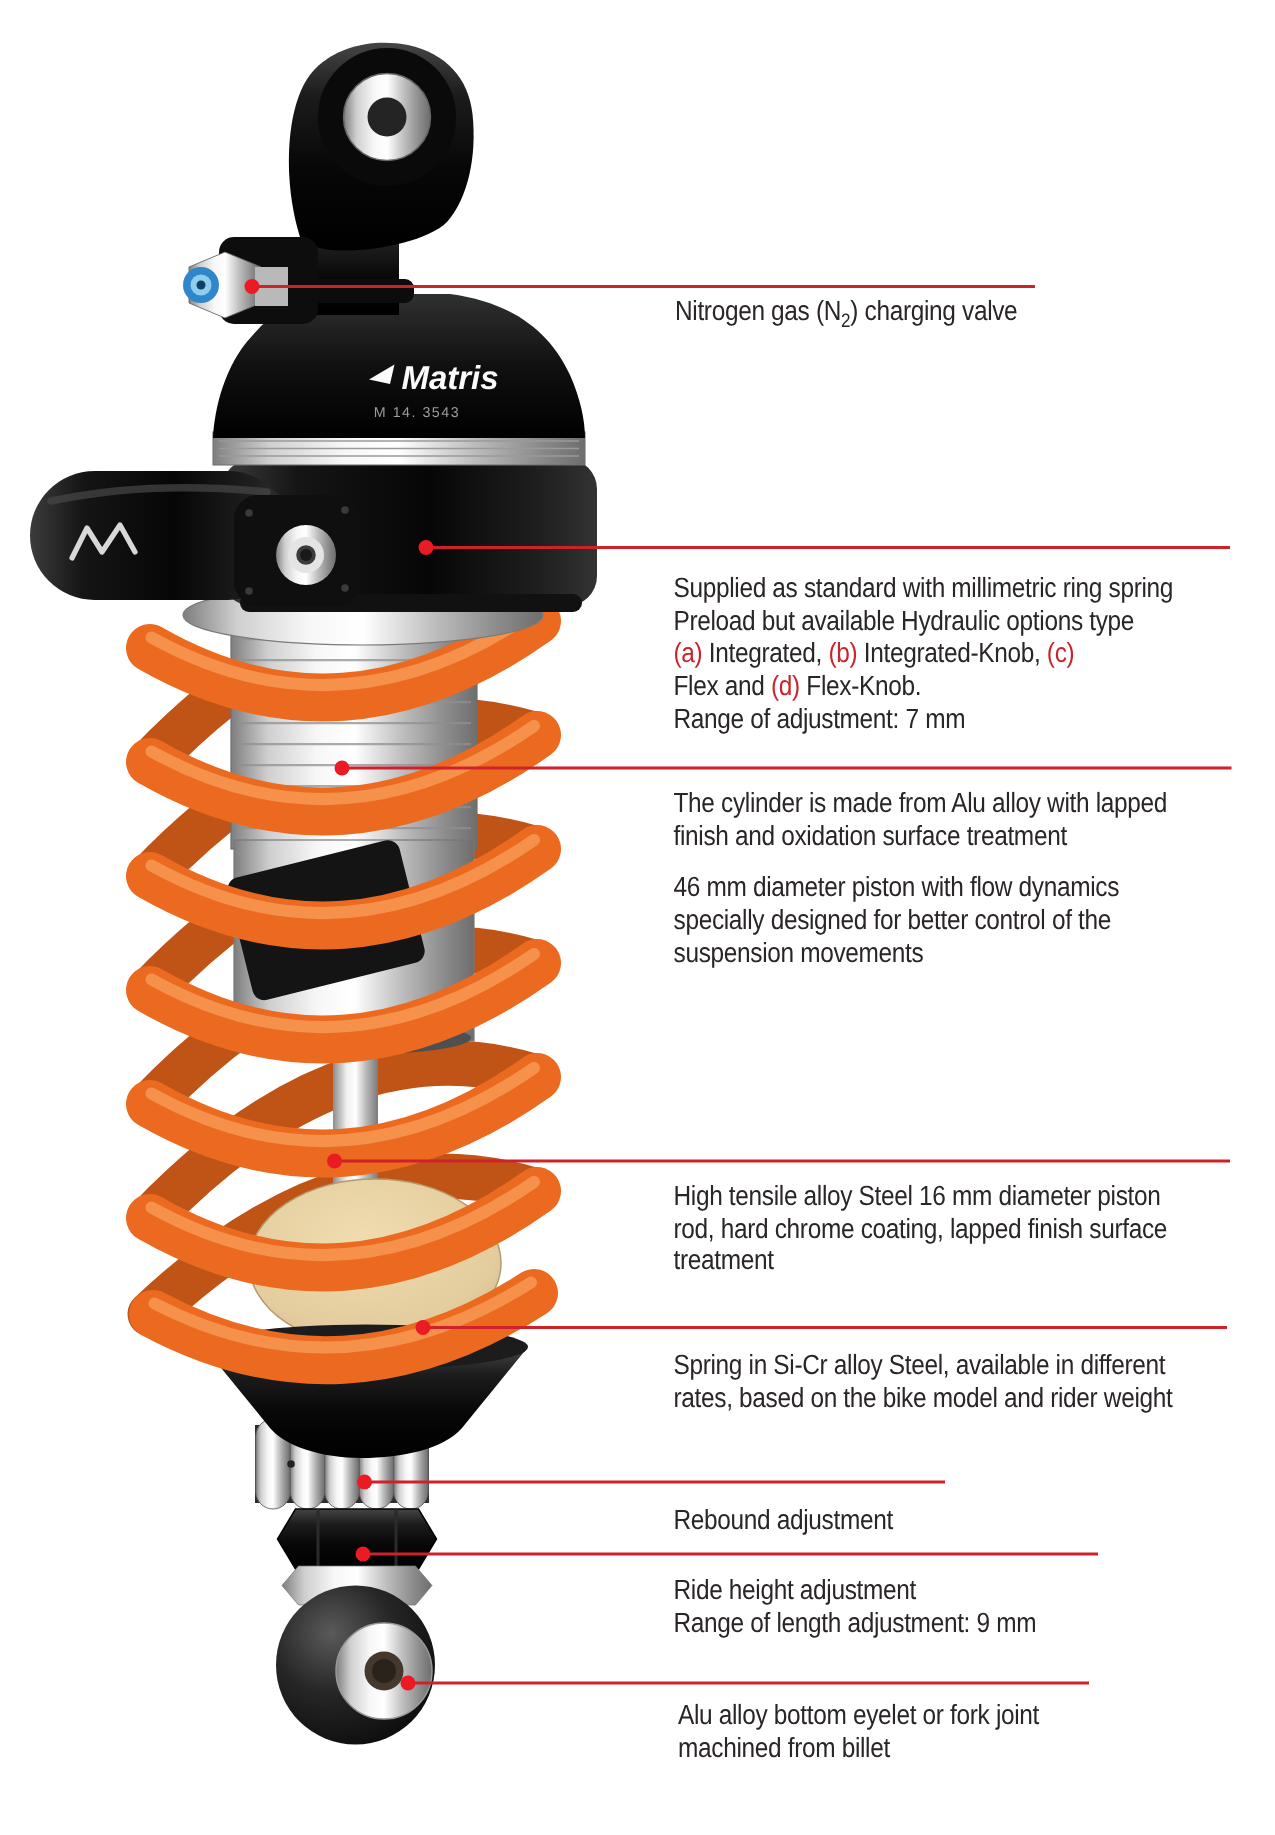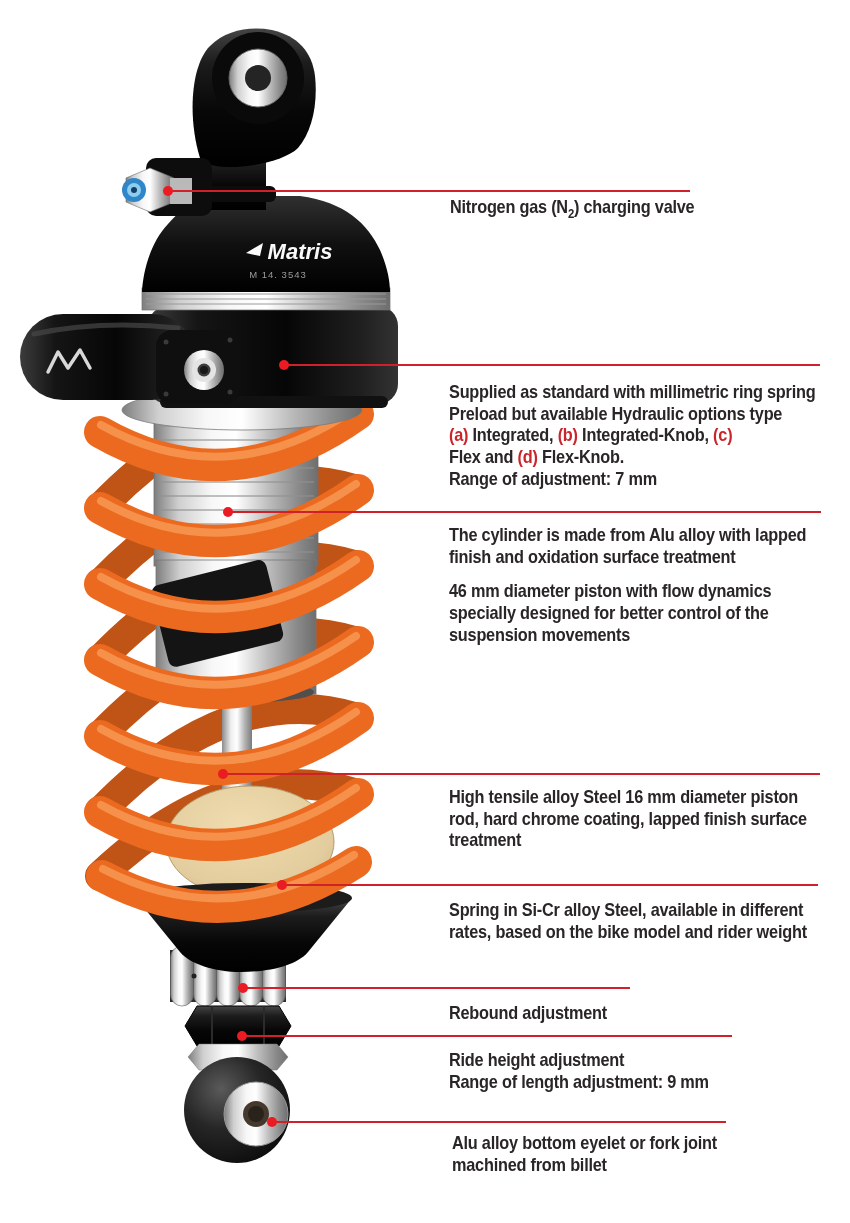--- a/index.html
+++ b/index.html
@@ -2,21 +2,21 @@
 <html style="--dot: #ea1b23; --line: #cf2129; --accent: #c9252c; --text: #2a2526;"><head>
 <meta charset="utf-8">
 <title>Shock absorber annotated diagram</title>
 <style>
   html,body{margin:0;padding:0;background:#ffffff;}
   .stage{
     position:relative;width:850px;height:1223px;background:#ffffff;
     font-family:"Liberation Sans",sans-serif;overflow:hidden;
   }
   .stage svg{position:absolute;left:0;top:0;}
-  #callouts{position:absolute;left:0;top:0;width:100%;height:100%;font-weight:bold;}
+  #callouts{position:absolute;left:0;top:0;width:100%;height:100%;}
   .callout-line{position:absolute;height:2px;background:var(--line,#d42028);}
   .callout-dot{
     position:absolute;left:-5px;top:-4px;width:10px;height:10px;border-radius:50%;
     background:var(--dot,#ea1b23);
   }
   .callout-text{
     position:absolute;white-space:nowrap;color:var(--text,#2a2526);
     font-size:18.5px;line-height:21.7px;letter-spacing:-0.25px;
     transform:scaleX(0.88);transform-origin:0 0;
   }

